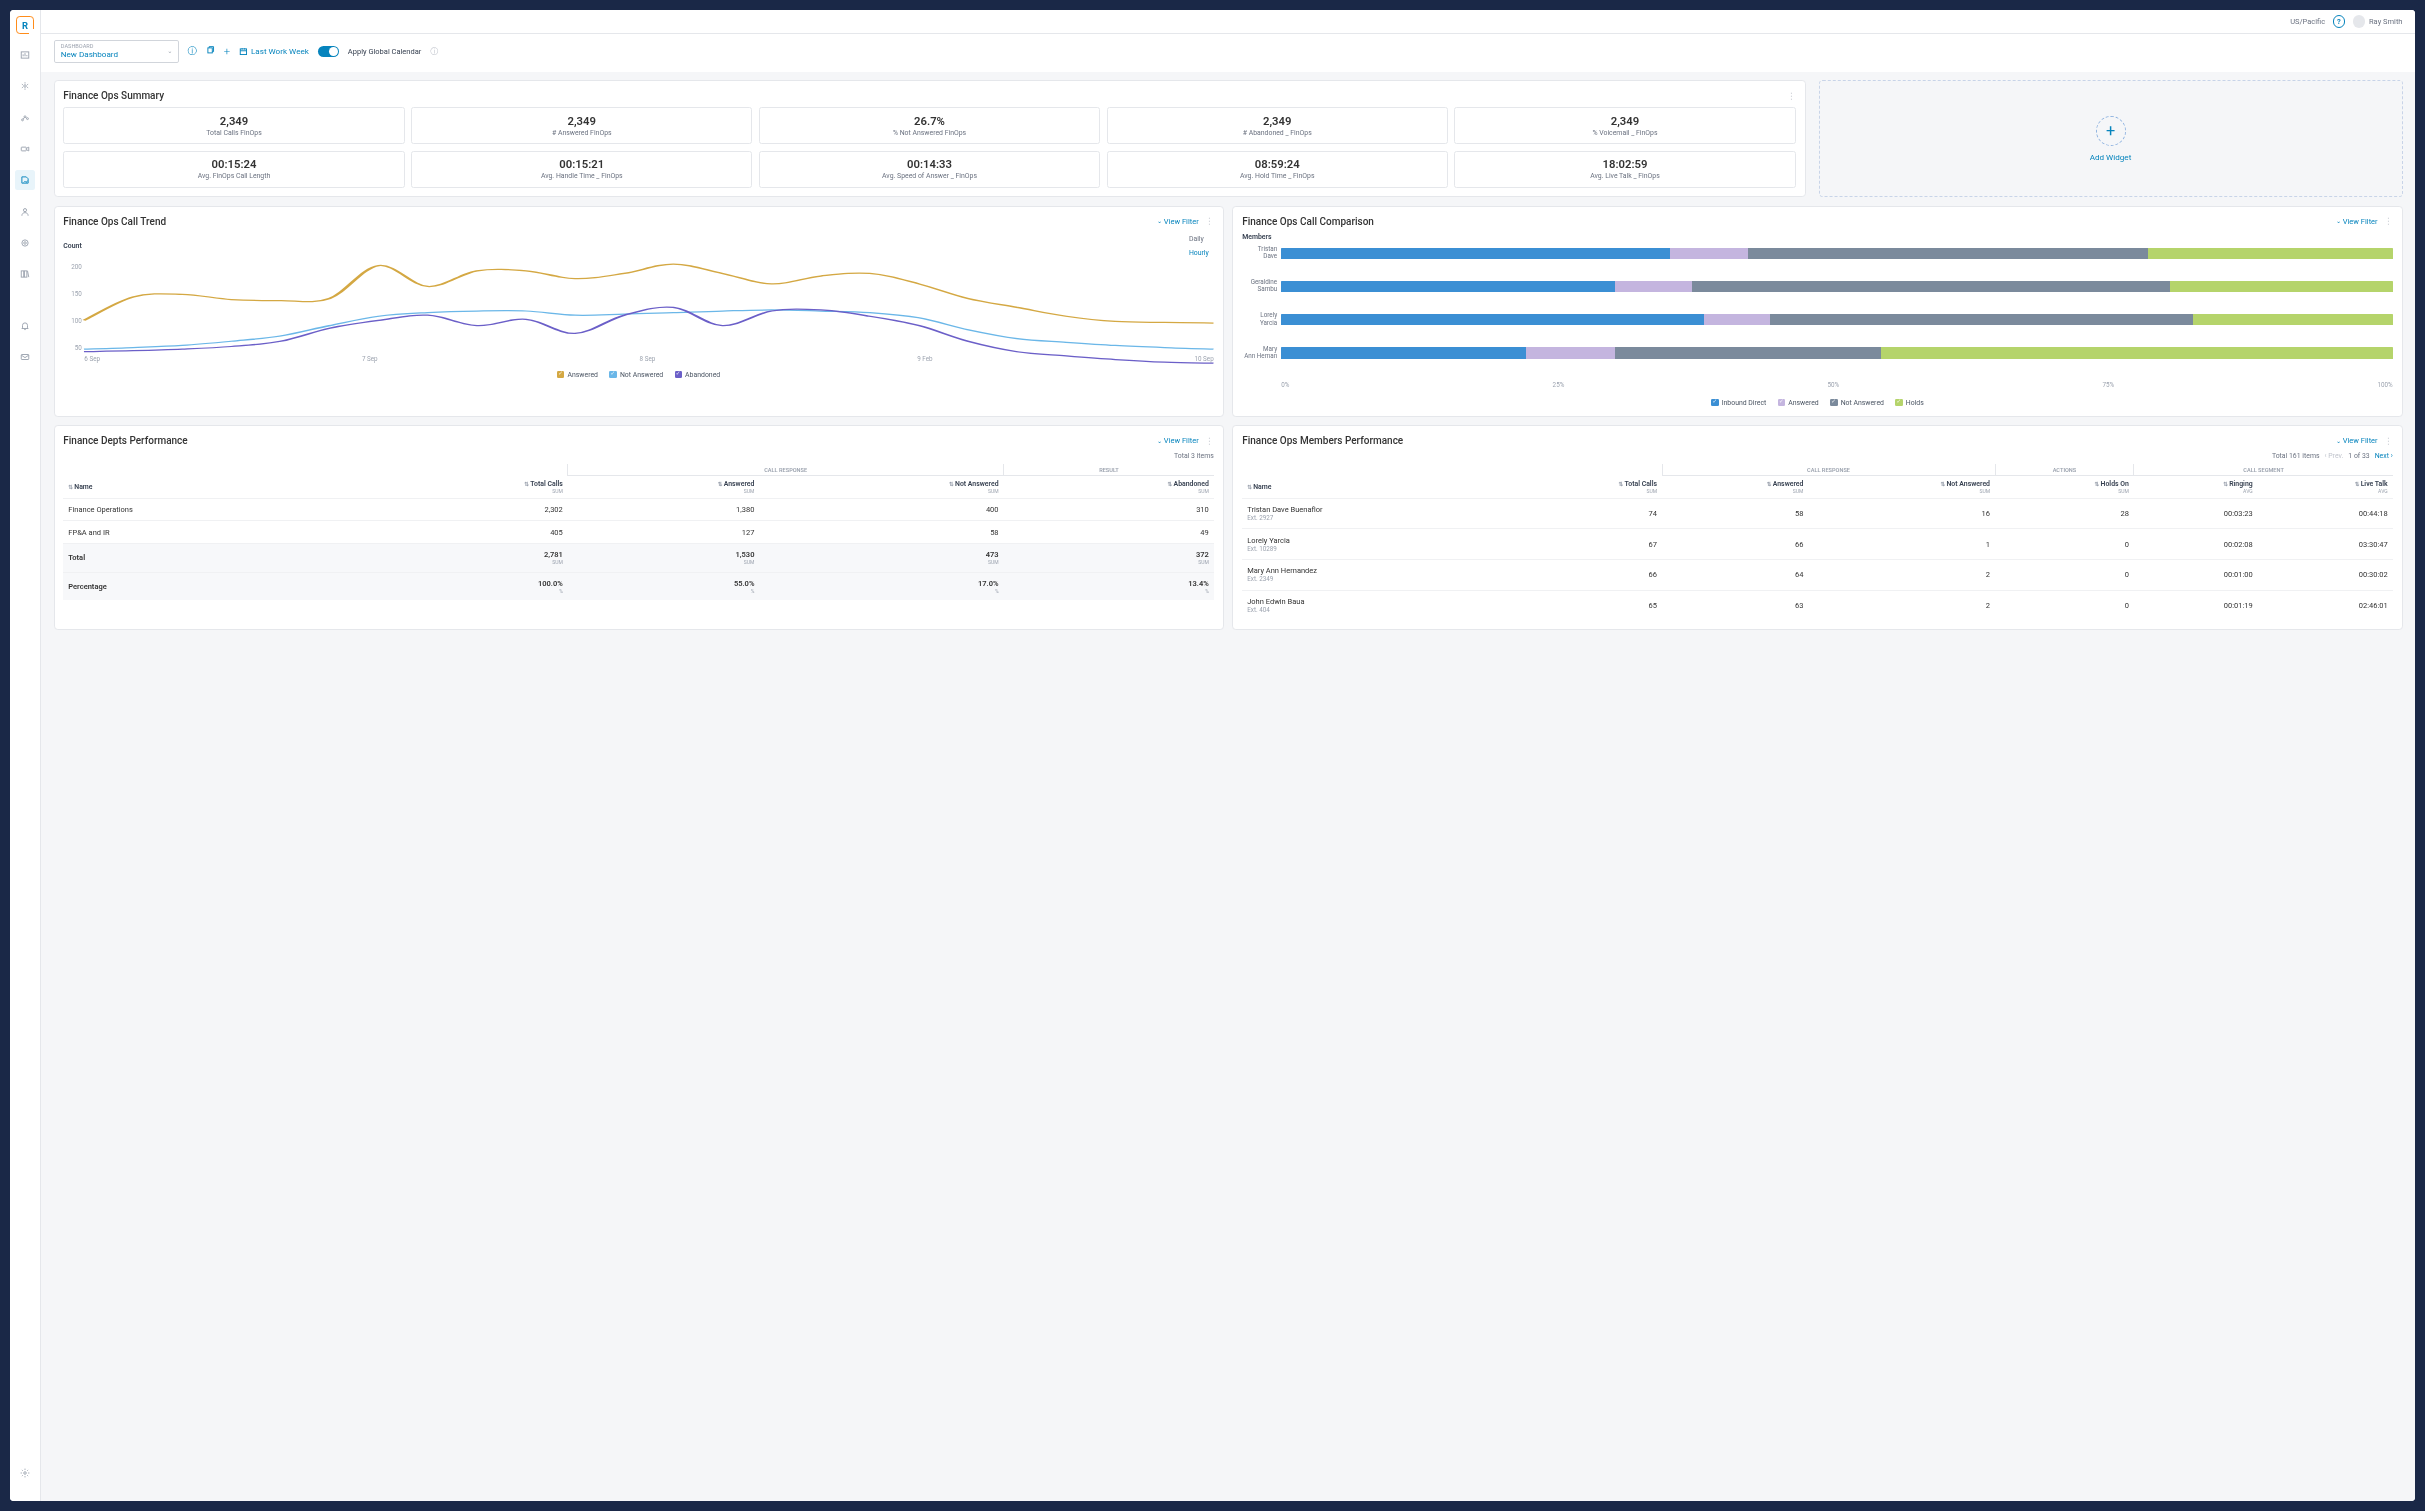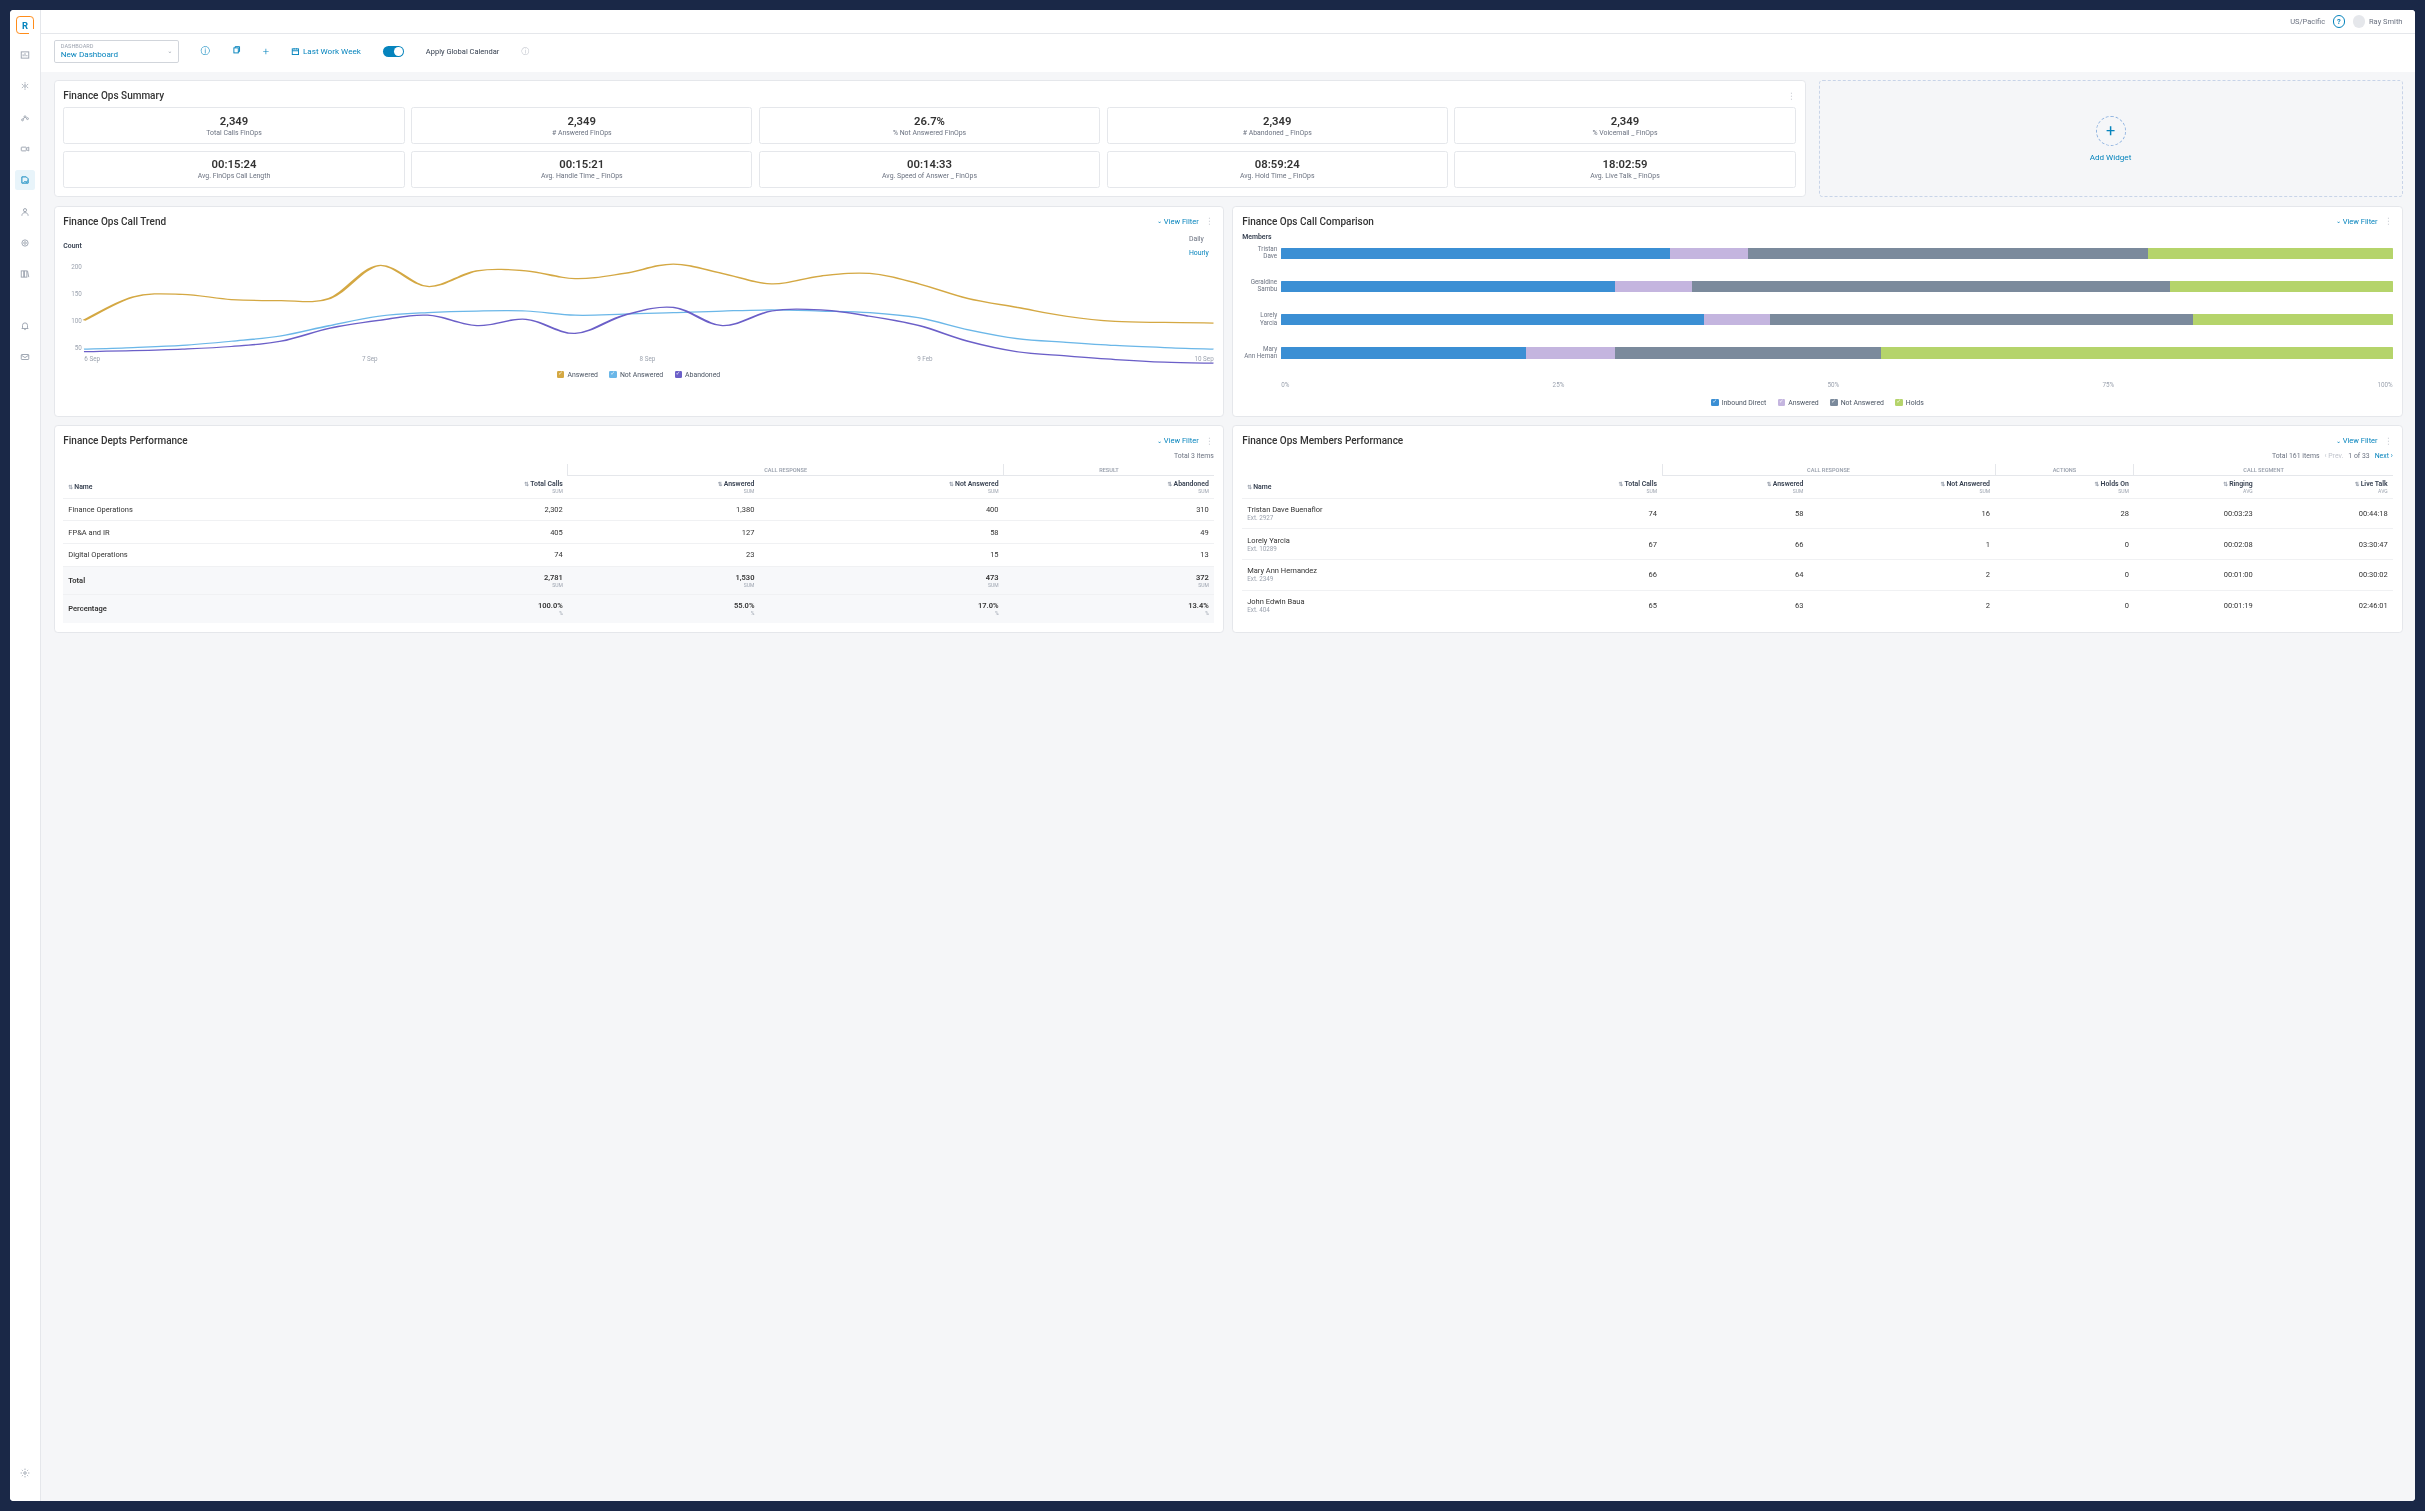--- a/index.html
+++ b/index.html
@@ -19,21 +19,21 @@
 .topbar { background:#fff; border-bottom:0.6px solid #e5e7eb; padding:5px 12.5px; display:flex; align-items:center; justify-content:flex-end; gap:7.5px; color:#6b7280; font-size:7.5px; }
 .topbar .help { width:12.5px;height:12.5px;border:1.3px solid #0684bd;border-radius:50%;display:flex;align-items:center;justify-content:center;color:#0684bd;font-weight:700;font-size:7.5px;}
 .topbar .avatar{width:12.5px;height:12.5px;border-radius:50%;background:#e5e7eb;}
 
 .header-row{background:#fff;padding:8.8px 12.5px 5px;display:flex;align-items:center;border-bottom:0.6px solid #e5e7eb;}
 .header-row h1{font-size:10.6px;font-weight:600;}
 .header-row .right{margin-left:auto;display:flex;gap:7.5px;align-items:center;}
 .link-btn{color:#0684bd;cursor:pointer;font-size:8.1px;display:flex;align-items:center;gap:2.5px;}
 .outline-btn{border:0.6px solid #d1d5db;padding:3.8px 7.5px;border-radius:2.5px;color:#0684bd;background:#fff;cursor:pointer;font-size:8.1px;}
 
-.toolbar{background:#fff;padding:6.3px 12.5px 8.8px;display:flex;align-items:center;gap:22px;}
+.toolbar{background:#fff;padding:6.3px 12.5px 8.8px;display:flex;align-items:center;gap:9px;}
 .dashboard-sel{border:0.6px solid #d1d5db;border-radius:1.9px;padding:2.5px 6.3px;width:125px;position:relative;}
 .dashboard-sel .lbl{font-size:5.6px;color:#9ca3af;text-transform:uppercase;}
 .dashboard-sel .val{font-size:8.1px;color:#0684bd;}
 .dashboard-sel .chev{position:absolute;right:5px;top:50%;transform:translateY(-50%);color:#9ca3af;font-size:6.3px;}
 .tb-icon{color:#0684bd;cursor:pointer;font-size:9.4px;}
 .date-pick{display:flex;align-items:center;gap:3.1px;color:#0684bd;cursor:pointer;font-size:8.1px;}
 .toggle{width:21px;height:11.3px;background:#0684bd;border-radius:5.6px;position:relative;cursor:pointer;}
 .toggle::after{content:"";position:absolute;width:8.8px;height:8.8px;background:#fff;border-radius:50%;top:1.3px;right:1.3px;}
 .toggle-lbl{font-size:7.5px;color:#374151;}
 
@@ -419,27 +419,20 @@
                 <td>1,380</td>
                 <td>400</td>
                 <td>310</td>
               </tr>
               <tr>
                 <td class="name">FP&amp;A and IR</td>
                 <td>405</td>
                 <td>127</td>
                 <td>58</td>
                 <td>49</td>
-              </tr>
-              <tr>
-                <td class="name">Digital Operations</td>
-                <td>74</td>
-                <td>23</td>
-                <td>15</td>
-                <td>13</td>
               </tr>
               <tr class="total">
                 <td class="name">Total</td>
                 <td>2,781<span class="sub">SUM</span></td>
                 <td>1,530<span class="sub">SUM</span></td>
                 <td>473<span class="sub">SUM</span></td>
                 <td>372<span class="sub">SUM</span></td>
               </tr>
               <tr class="pct">
                 <td class="name">Percentage</td>

